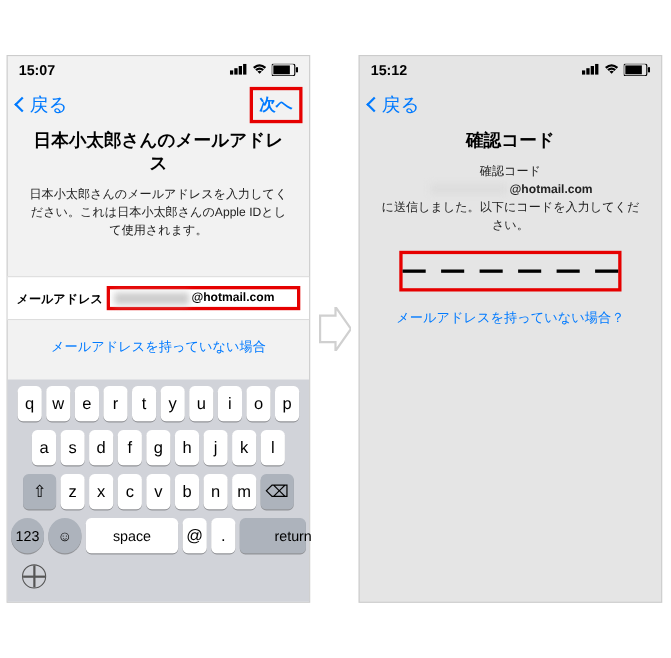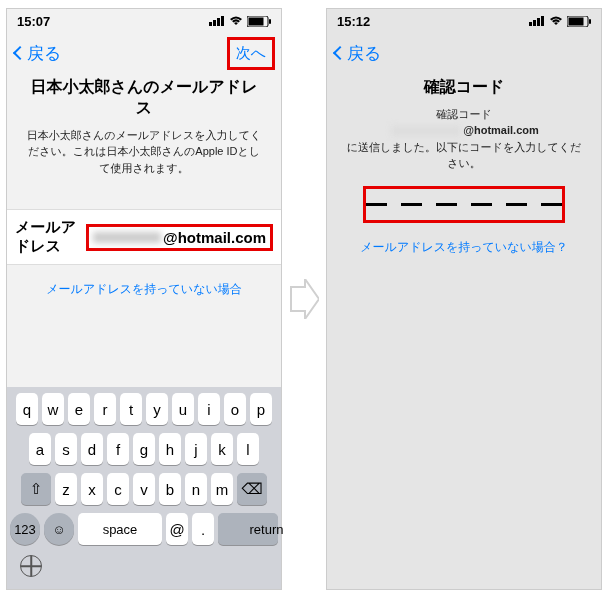--- a/index.html
+++ b/index.html
@@ -14,21 +14,21 @@
     .container {
       display: flex;
       align-items: center;
       width: 100%;
       height: 100%;
       padding: 6px;
       gap: 4px;
     }
     .phone {
       width: 276px;
-      height: 582px;
+      height: 498px;
       border: 1px solid #ccc;
       background: #f2f2f2;
       position: relative;
       display: flex;
       flex-direction: column;
     }
     .status-bar {
       height: 24px;
       display: flex;
       justify-content: space-between;
@@ -61,21 +61,21 @@
       transform: rotate(45deg);
     }
     .next-btn {
       position: absolute;
       right: 6px;
       top: 4px;
       color: #007aff;
       font-size: 15px;
       padding: 4px 6px;
     }
-    .highlight-red { border: 3px solid #e60000; }
+    .highlight-red { border: 3px solid #e60000; font-weight: bold; }
     .content {
       flex: 1;
       display: flex;
       flex-direction: column;
     }
     .title {
       font-size: 16px;
       font-weight: 700;
       text-align: center;
       padding: 4px 16px 8px;
@@ -97,21 +97,21 @@
       vertical-align: middle;
       margin: 0 2px;
     }
     .field-row {
       background: #fff;
       border-top: 1px solid #ddd;
       border-bottom: 1px solid #ddd;
       display: flex;
       align-items: center;
       padding: 8px 8px;
-      font-size: 15px;
+      font-size: 11px;
       margin-top: 19px;
     }
     .field-label { font-weight: 700; width: 82px; }
     .field-value {
       flex: 1;
       display: flex;
       align-items: center;
       padding: 2px 4px;
       font-weight: 700;
     }

